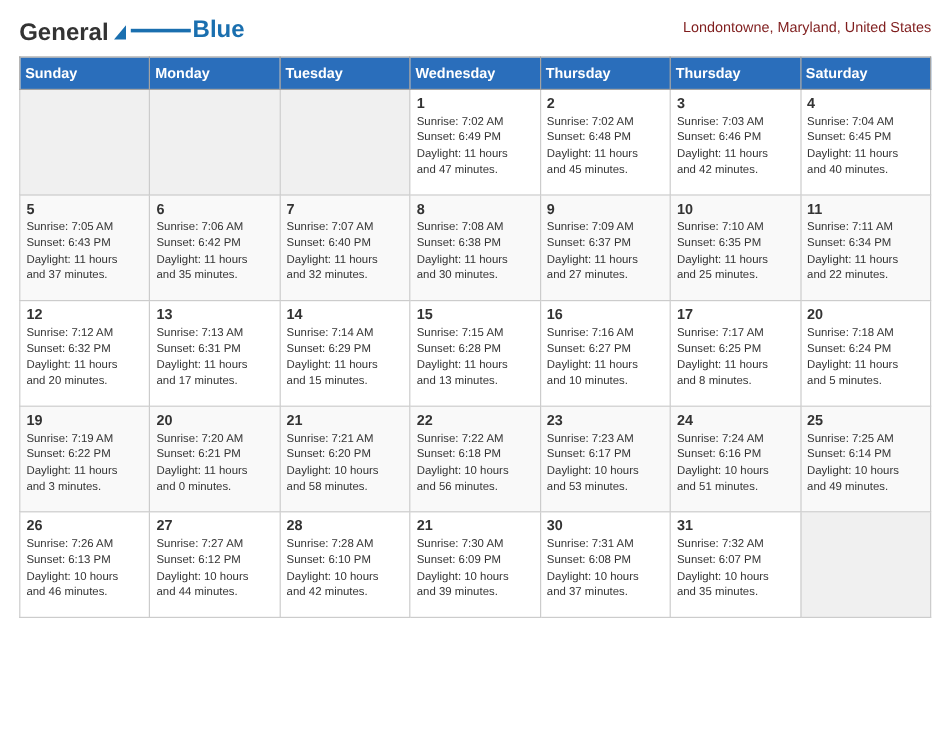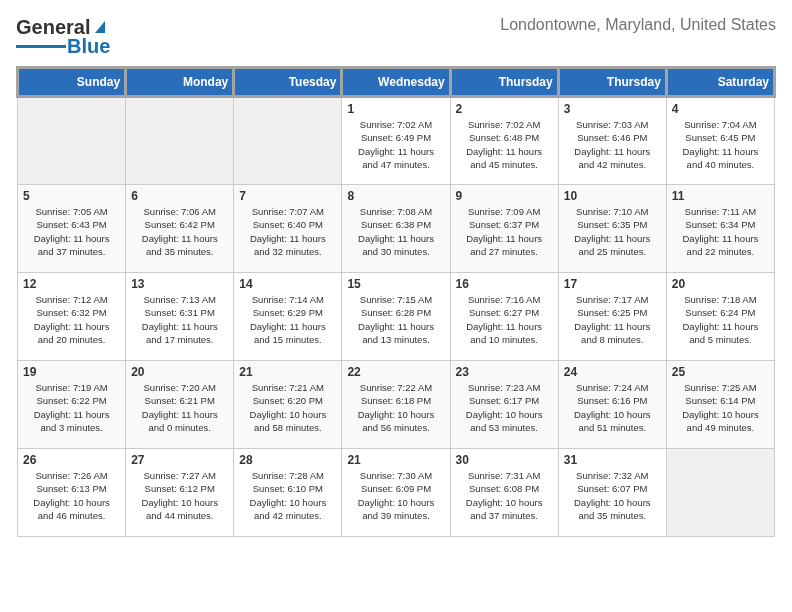--- a/index.html
+++ b/index.html
@@ -23,36 +23,36 @@
     .header-right {
       text-align: right;
     }
     .month-title {
       font-size: 36px;
       font-weight: bold;
       color: #333;
       line-height: 1.1;
     }
     .location {
-      font-size: 16px;
-      color: #737373;
+      font-size: 12px;
+      color: #7f1d1d;
     }
     .calendar-table {
       width: 100%;
       border-collapse: collapse;
       border: 1px solid #ccc;
     }
     .calendar-table th {
       background: #2a6ebb;
       color: #fff;
       font-size: 12px;
       font-weight: bold;
       padding: 6px 4px;
-      text-align: right;
-      border: 3px solid #a3a3a3;
+      text-align: left;
+      border: 1px solid #a3a3a3;
     }
     .calendar-table td {
       border: 1px solid #ccc;
       vertical-align: top;
       padding: 4px 5px;
       width: calc(100% / 7);
       height: 88px;
       background: #fff;
     }
     .calendar-table tr:nth-child(even) td {
@@ -62,32 +62,30 @@
       font-size: 12px;
       font-weight: bold;
       color: #333;
       display: block;
       margin-bottom: 2px;
     }
     .day-info {
       font-size: 9.5px;
       color: #333;
       line-height: 1.4;
-      text-align: center;
     }
     .empty-cell {
       background: #f0f0f0 !important;
     }
     .logo-wrapper {
       display: flex;
       align-items: center;
     }
     .logo-text-group {
       display: flex;
-      flex-direction: column;
     }
     .general-text {
       font-size: 20px;
       font-weight: bold;
       color: #333;
       display: flex;
       align-items: center;
     }
     .blue-text { color: #1a6faf; }
   </style>

